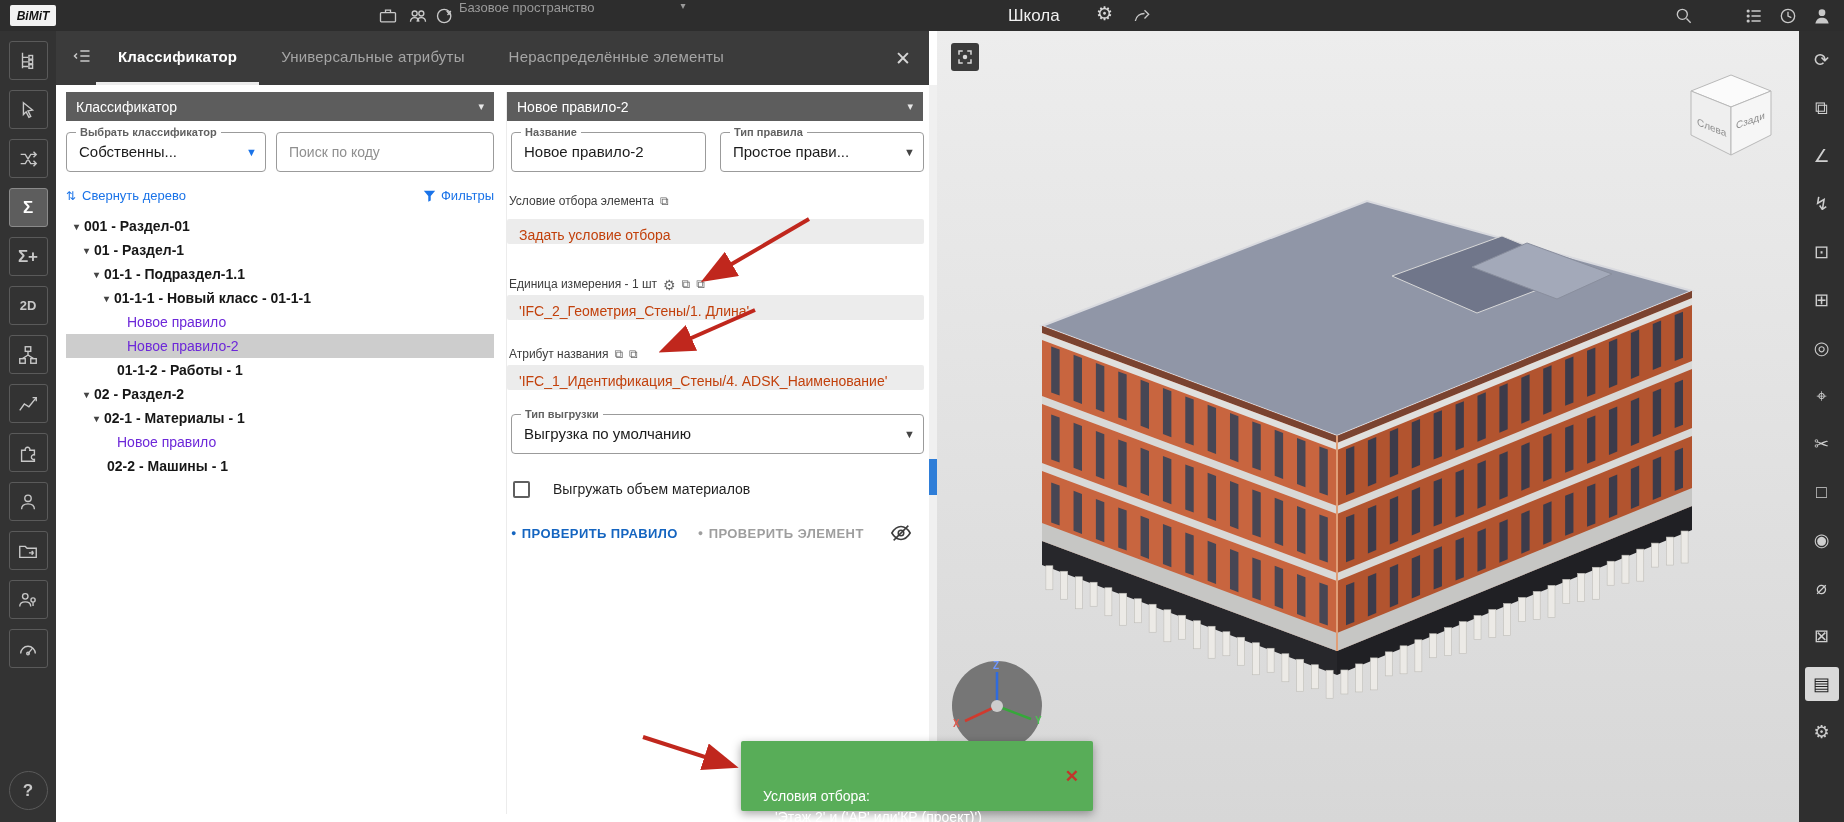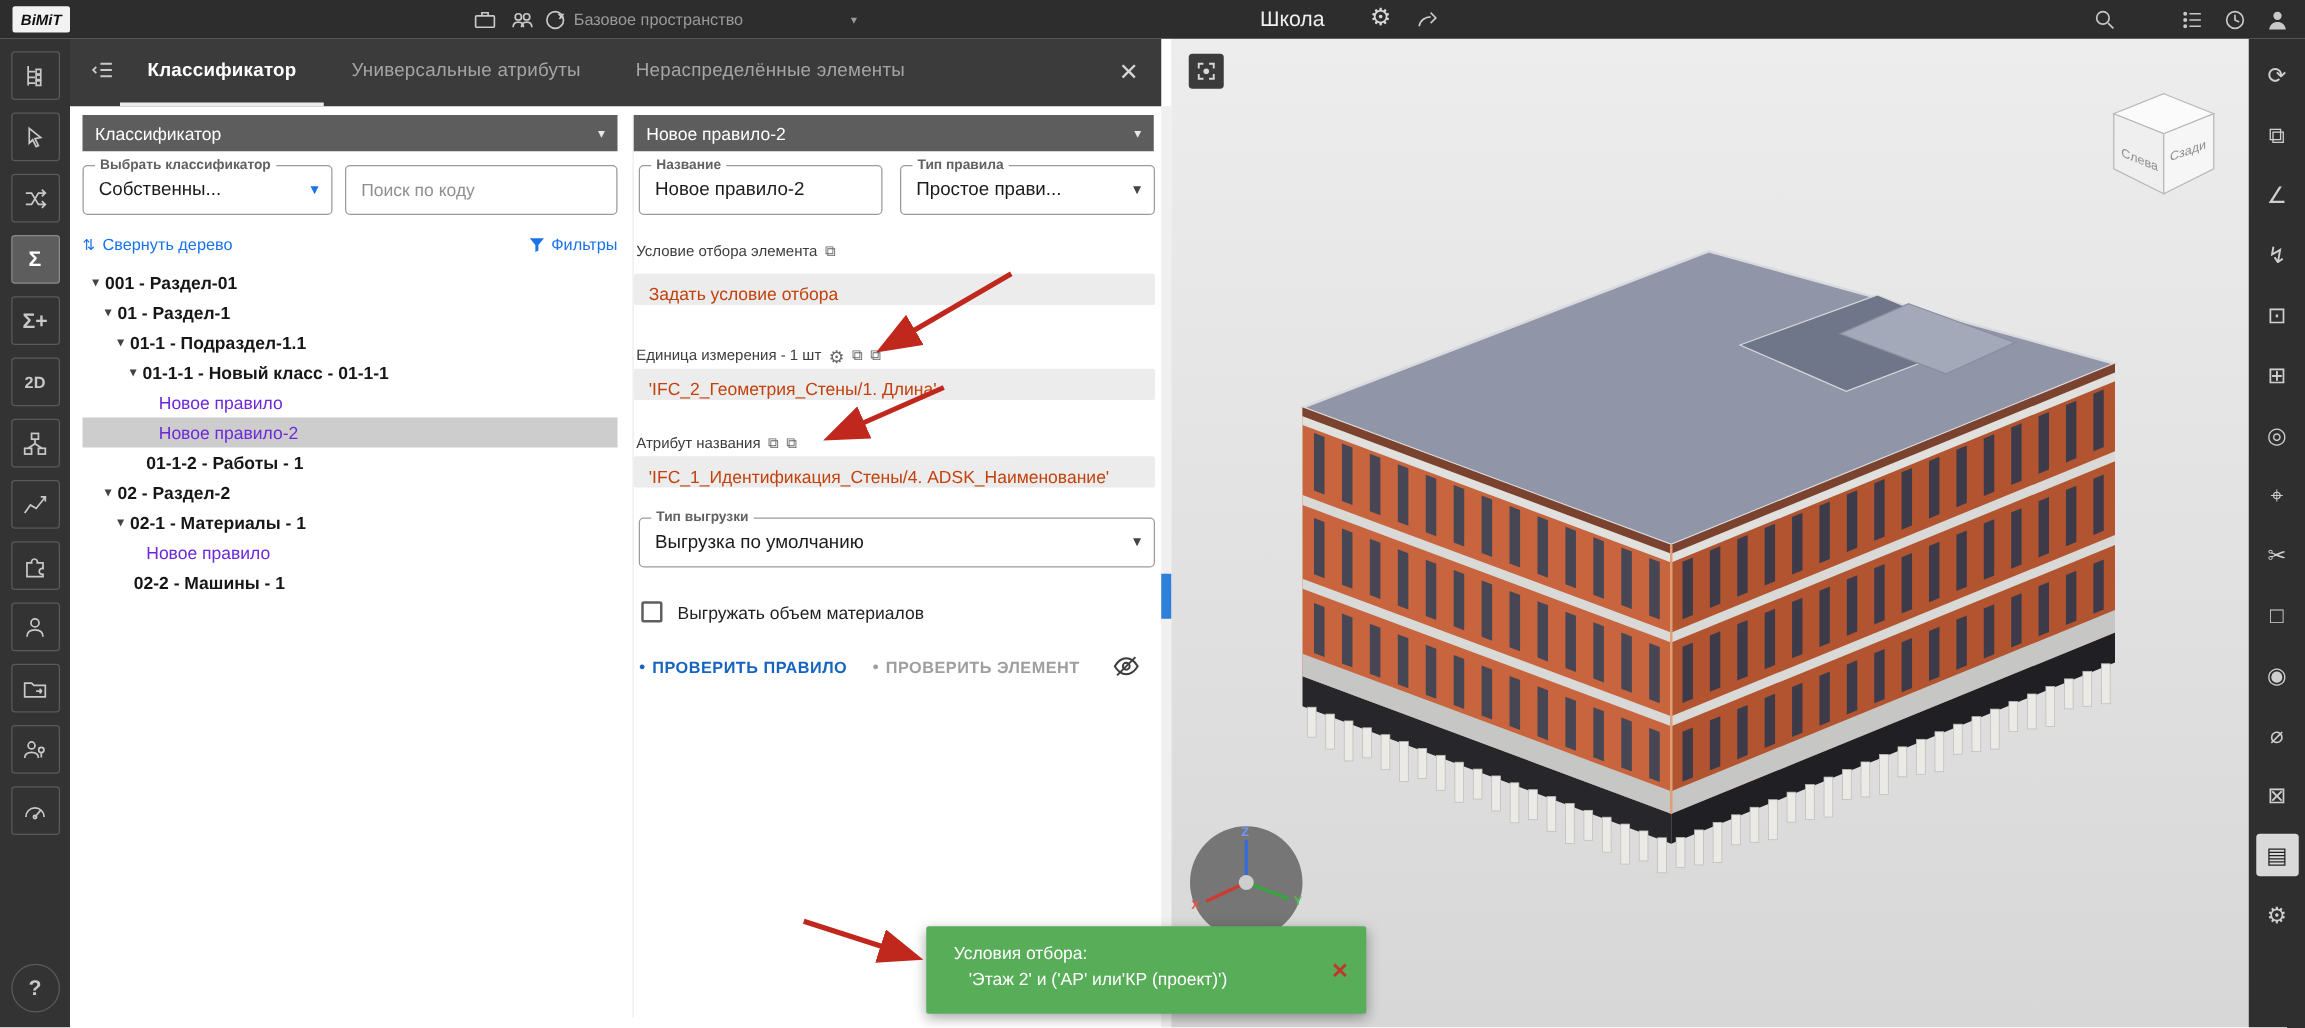--- a/index.html
+++ b/index.html
@@ -10,21 +10,21 @@
 
   
   .topbar { position:absolute; left:0; top:0; width:1844px; height:31px; background:#2d2d2d;
             display:flex; align-items:center; z-index:30; }
   .logo { position:absolute; left:10px; top:5px; width:46px; height:21px; background:#f2f2f2;
           border-radius:2px; color:#111; font-size:12px; font-weight:bold; font-style:italic;
           display:flex; align-items:center; justify-content:center; }
   .tb-ic { position:absolute; top:4px; width:24px; height:24px; display:flex; align-items:center;
            justify-content:center; color:#c9c9c9; }
   .tb-ic svg { stroke:#c9c9c9; fill:none; stroke-width:1.6; }
-  .ws { position:absolute; left:459px; top:0; height:31px; display:flex; align-items:center; gap:86px;
+  .ws { position:absolute; left:459px; top:0; height:31px; display:flex; gap:86px;
         color:#9a9a9a; font-size:13px; }
   .title { position:absolute; left:1008px; top:0; height:31px; display:flex; align-items:center;
            color:#f0f0f0; font-size:17px; }
   .gear-top { position:absolute; left:1096px; top:2px; color:#d8d8d8; font-size:19px; }
 
   
   .rail { position:absolute; left:0; top:31px; width:56px; bottom:0; background:#333;
           display:flex; flex-direction:column; align-items:center; padding-top:10px; gap:10px; z-index:25; }
   .sbtn { width:39px; height:39px; border:1px solid #5a5a5a; border-radius:3px; flex:none;
           display:flex; align-items:center; justify-content:center; color:#c8c8c8; font-size:17px; font-weight:bold; }
@@ -90,21 +90,21 @@
   
   .rtoolbar { position:absolute; right:0; top:31px; width:45px; bottom:0; background:#2f2f2f; z-index:25;
               display:flex; flex-direction:column; align-items:center; padding-top:12px; gap:14px; }
   .vtool { width:34px; height:34px; flex:none; color:#cfcfcf; font-size:18px;
            display:flex; align-items:center; justify-content:center; border-radius:3px; }
   .vtool.on { background:#d9d9d9; color:#222; }
 
   
   .toast { position:absolute; left:741px; top:741px; width:352px; height:70px; background:#58ad58;
            color:#fff; z-index:40; border-radius:2px; box-shadow:0 3px 10px rgba(0,0,0,.35); }
-  .toast .l1 { padding:13px 0 0 22px; font-size:14px; }
+  .toast .l1 { padding:13px 0 0 22px; font-size:14px;margin-top:34px; }
   .toast .l2 { padding:5px 0 0 34px; font-size:14px; }
   .toast .tx { position:absolute; right:14px; top:25px; color:#c2352b; font-size:17px; font-weight:bold; }
 
   .overlay { position:absolute; left:0; top:0; width:1844px; height:822px; z-index:50; pointer-events:none; }
 </style>
 </head>
 <body>
 
 <div class="topbar">
   <div class="logo">BiMiT</div>
@@ -355,21 +355,21 @@
       <span class="mi">⧉</span>
     </div>
     <div class="gfield" style="top:273px">'IFC_1_Идентификация_Стены/4. ADSK_Наименование'</div>
 
     <div class="ofield" style="left:4px;top:322px;width:413px">
       <label>Тип выгрузки</label>
       <div class="val">Выгрузка по умолчанию</div>
       <span class="dd">▼</span>
     </div>
 
-    <div class="abs" style="top:389px;left:6px;display:flex;align-items:center;gap:12px">
+    <div class="abs" style="top:389px;left:6px;display:flex;align-items:flex-start;gap:23px">
       <div class="cbx"></div>
       <span style="font-size:14px;color:#1f1f1f">Выгружать объем материалов</span>
     </div>
 
     <div class="abs" style="top:430px;left:4px;right:10px;display:flex;align-items:center;gap:20px">
       <span class="btn-text blue">
         <span style="font-size:9px">●</span>
         <span>ПРОВЕРИТЬ ПРАВИЛО</span>
       </span>
       <span class="btn-text graybtn">

